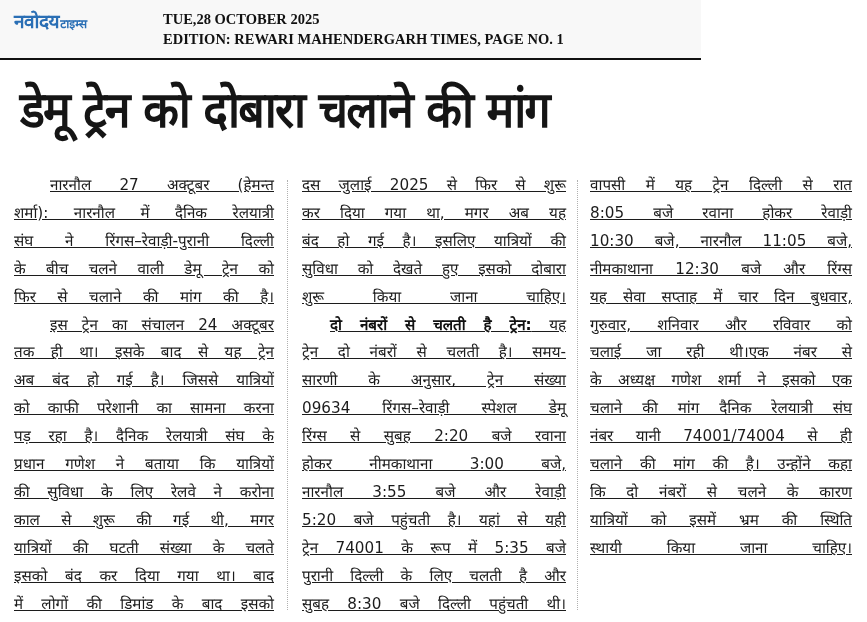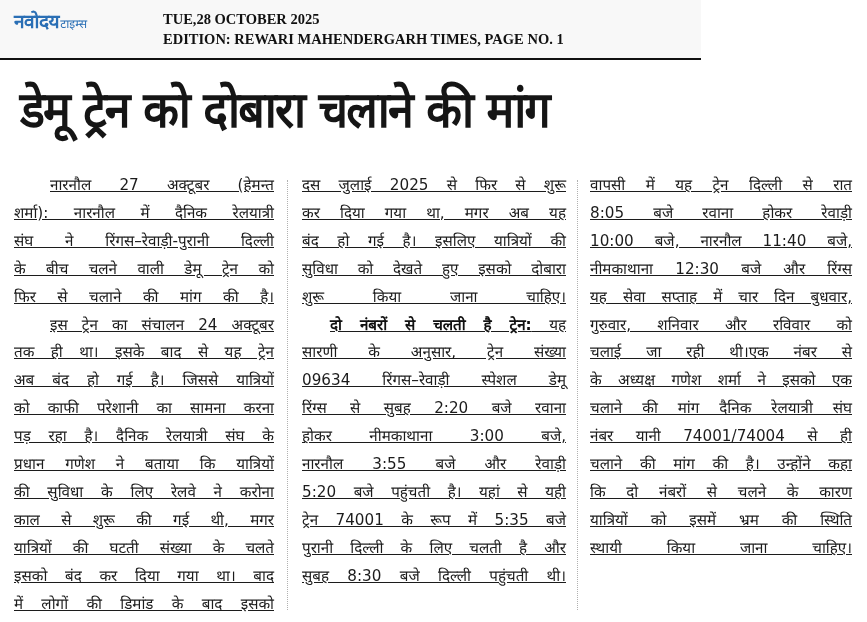--- a/index.html
+++ b/index.html
@@ -35,20 +35,21 @@
       font-weight: bold;
       font-size: 19px;
       color: #2a6fb5;
       letter-spacing: -0.5px;
     }
     .logo-sub {
       font-family: "DejaVu Sans", sans-serif;
       font-size: 12px;
       color: #2a6fb5;
       margin-left: 1px;
+      font-weight: bold;
     }
     .edition {
       position: absolute;
       left: 163px;
       top: 9px;
       font-family: Liberation Serif, serif;
       font-weight: bold;
       font-size: 14.5px;
       line-height: 20px;
       color: #111111;
@@ -151,37 +152,38 @@
   <div class="col col-2">
     <p>
       <span class="line">दस जुलाई 2025 से फिर से शुरू</span>
       <span class="line">कर दिया गया था, मगर अब यह</span>
       <span class="line">बंद हो गई है। इसलिए यात्रियों की</span>
       <span class="line">सुविधा को देखते हुए इसको दोबारा</span>
       <span class="line">शुरू किया जाना चाहिए।</span>
     </p>
     <p>
       <span class="line" style="padding-left:28px"><span class="subhead">दो नंबरों से चलती है ट्रेन:</span><span> यह</span></span>
+      <span class="line">ट्रेन दो नंबरों से चलती है। समय-</span>
       <span class="line">सारणी के अनुसार, ट्रेन संख्या</span>
       <span class="line">09634 रिंगस–रेवाड़ी स्पेशल डेमू</span>
       <span class="line">रिंग्स से सुबह 2:20 बजे रवाना</span>
       <span class="line">होकर नीमकाथाना 3:00 बजे,</span>
       <span class="line">नारनौल 3:55 बजे और रेवाड़ी</span>
       <span class="line">5:20 बजे पहुंचती है। यहां से यही</span>
       <span class="line">ट्रेन 74001 के रूप में 5:35 बजे</span>
       <span class="line">पुरानी दिल्ली के लिए चलती है और</span>
       <span class="line">सुबह 8:30 बजे दिल्ली पहुंचती थी।</span>
     </p>
   </div>
 
   <div class="col col-3">
     <p>
       <span class="line">वापसी में यह ट्रेन दिल्ली से रात</span>
       <span class="line">8:05 बजे रवाना होकर रेवाड़ी</span>
-      <span class="line">10:00 बजे, नारनौल 11:40 बजे,</span>
+      <span class="line">10:30 बजे, नारनौल 11:05 बजे,</span>
       <span class="line">नीमकाथाना 12:30 बजे और रिंग्स</span>
       <span class="line">यह सेवा सप्ताह में चार दिन बुधवार,</span>
       <span class="line">गुरुवार, शनिवार और रविवार को</span>
       <span class="line">चलाई जा रही थी।एक नंबर से</span>
       <span class="line">के अध्यक्ष गणेश शर्मा ने इसको एक</span>
       <span class="line">चलाने की मांग दैनिक रेलयात्री संघ</span>
       <span class="line">नंबर यानी 74001/74004 से ही</span>
       <span class="line">चलाने की मांग की है। उन्होंने कहा</span>
       <span class="line">कि दो नंबरों से चलने के कारण</span>
       <span class="line">यात्रियों को इसमें भ्रम की स्थिति</span>

